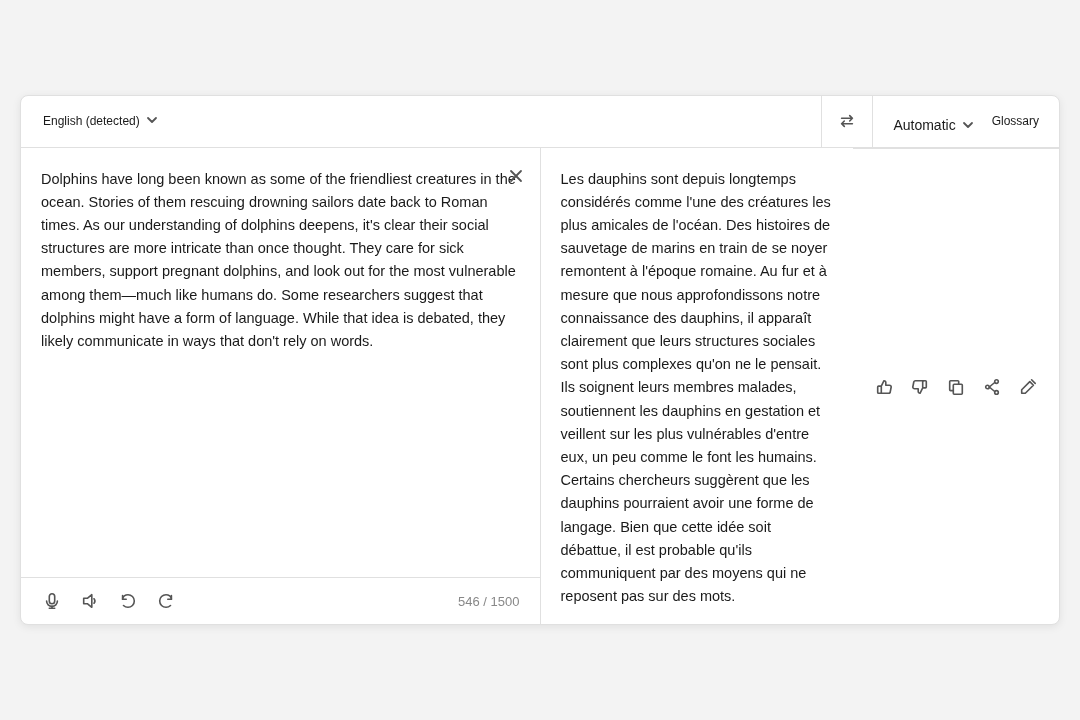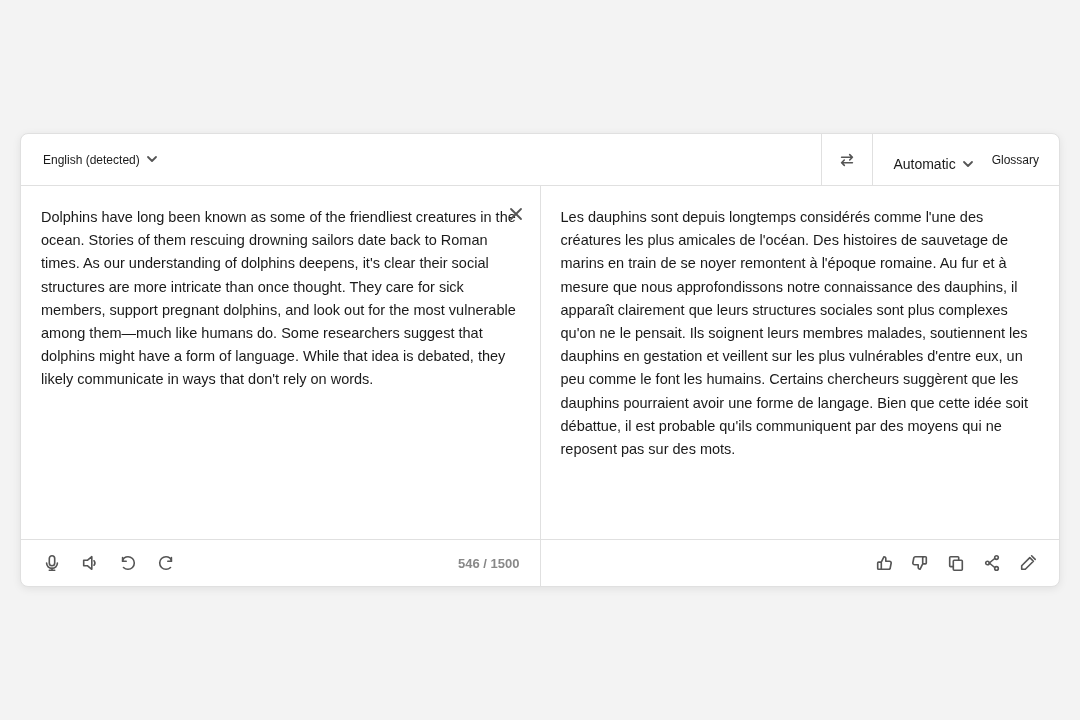--- a/index.html
+++ b/index.html
@@ -132,21 +132,20 @@
       flex: 1;
       border-right: 1px solid #e0e0e0;
       display: flex;
       flex-direction: column;
       position: relative;
     }
 
     .target-panel {
       flex: 1;
       display: flex;
-      flex-direction: column;
     }
 
     .source-text-area {
       flex: 1;
       padding: 20px 20px 16px 20px;
       font-size: 14.5px;
       line-height: 1.6;
       color: #1a1a1a;
       position: relative;
     }
@@ -169,21 +168,20 @@
       line-height: 1.6;
       color: #1a1a1a;
     }
 
     .source-footer {
       display: flex;
       align-items: center;
       justify-content: space-between;
       padding: 12px 20px;
       border-top: 1px solid #e0e0e0;
-      font-weight: bold;
     }
 
     .target-footer {
       display: flex;
       align-items: center;
       justify-content: flex-end;
       padding: 12px 20px;
       border-top: 1px solid #e0e0e0;
     }
 

